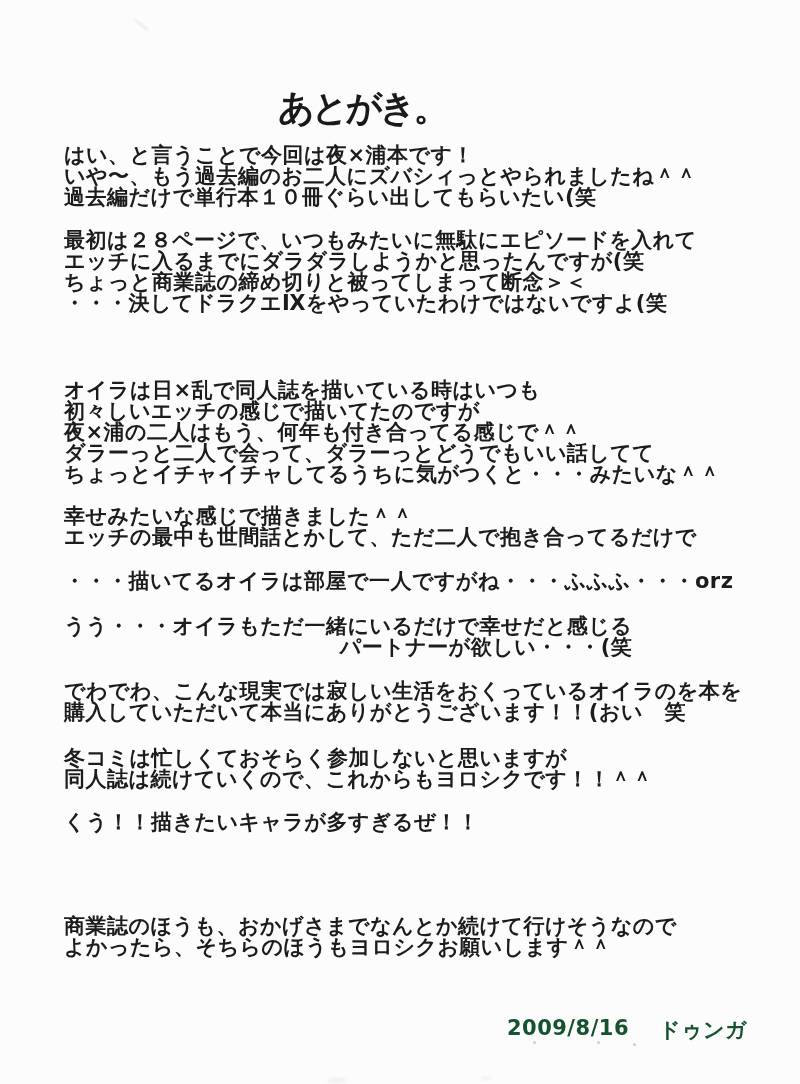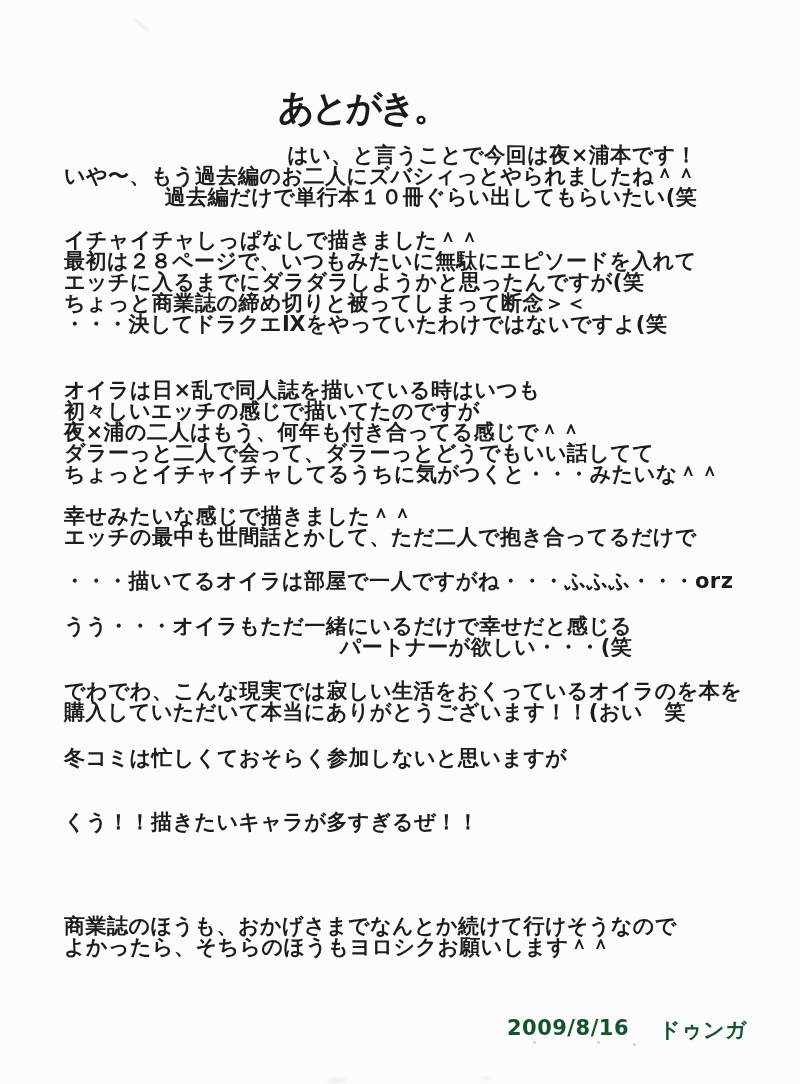--- a/index.html
+++ b/index.html
@@ -66,27 +66,26 @@
   .smudge-2 { top: 1076px; left: 480px; width: 12px; height: 4px; background: rgba(0,0,0,0.04); }
 </style>
 </head>
 <body>
 
 <div class="page">
 
   <h1 class="page-title">あとがき。</h1>
 
   <div>
-      <div class="para" style="top: 145px; text-align: right;">
+      <div class="para" style="top: 145px;">
         <div class="line">はい、と言うことで今回は夜×浦本です！</div>
         <div class="line">いや〜、もう過去編のお二人にズバシィっとやられましたね＾＾</div>
         <div class="line">過去編だけで単行本１０冊ぐらい出してもらいたい(笑</div>
       </div>
       <div class="para" style="top: 230px;">
-        <div class="line">イチャイチャしっぱなしで描きました＾＾</div>
         <div class="line">最初は２８ページで、いつもみたいに無駄にエピソードを入れて</div>
         <div class="line">エッチに入るまでにダラダラしようかと思ったんですが(笑</div>
         <div class="line">ちょっと商業誌の締め切りと被ってしまって断念＞＜</div>
         <div class="line">・・・決してドラクエⅨをやっていたわけではないですよ(笑</div>
       </div>
       <div class="para" style="top: 380px;">
         <div class="line">オイラは日×乱で同人誌を描いている時はいつも</div>
         <div class="line">初々しいエッチの感じで描いてたのですが</div>
         <div class="line">夜×浦の二人はもう、何年も付き合ってる感じで＾＾</div>
         <div class="line">ダラーっと二人で会って、ダラーっとどうでもいい話してて</div>
@@ -102,20 +101,21 @@
       <div class="para" style="top: 616px; text-align: right;">
         <div class="line">うう・・・オイラもただ一緒にいるだけで幸せだと感じる</div>
         <div class="line">パートナーが欲しい・・・(笑</div>
       </div>
       <div class="para" style="top: 681px;">
         <div class="line">でわでわ、こんな現実では寂しい生活をおくっているオイラのを本を</div>
         <div class="line">購入していただいて本当にありがとうございます！！(おい　笑</div>
       </div>
       <div class="para" style="top: 748px;">
         <div class="line">冬コミは忙しくておそらく参加しないと思いますが</div>
+        <div class="line">同人誌は続けていくので、これからもヨロシクです！！＾＾</div>
       </div>
       <div class="para" style="top: 813px; font-family: Liberation Mono, monospace;">
         <div class="line">くう！！描きたいキャラが多すぎるぜ！！</div>
       </div>
       <div class="para" style="top: 916px;">
         <div class="line">商業誌のほうも、おかげさまでなんとか続けて行けそうなので</div>
         <div class="line">よかったら、そちらのほうもヨロシクお願いします＾＾</div>
       </div>
     </div>
 

